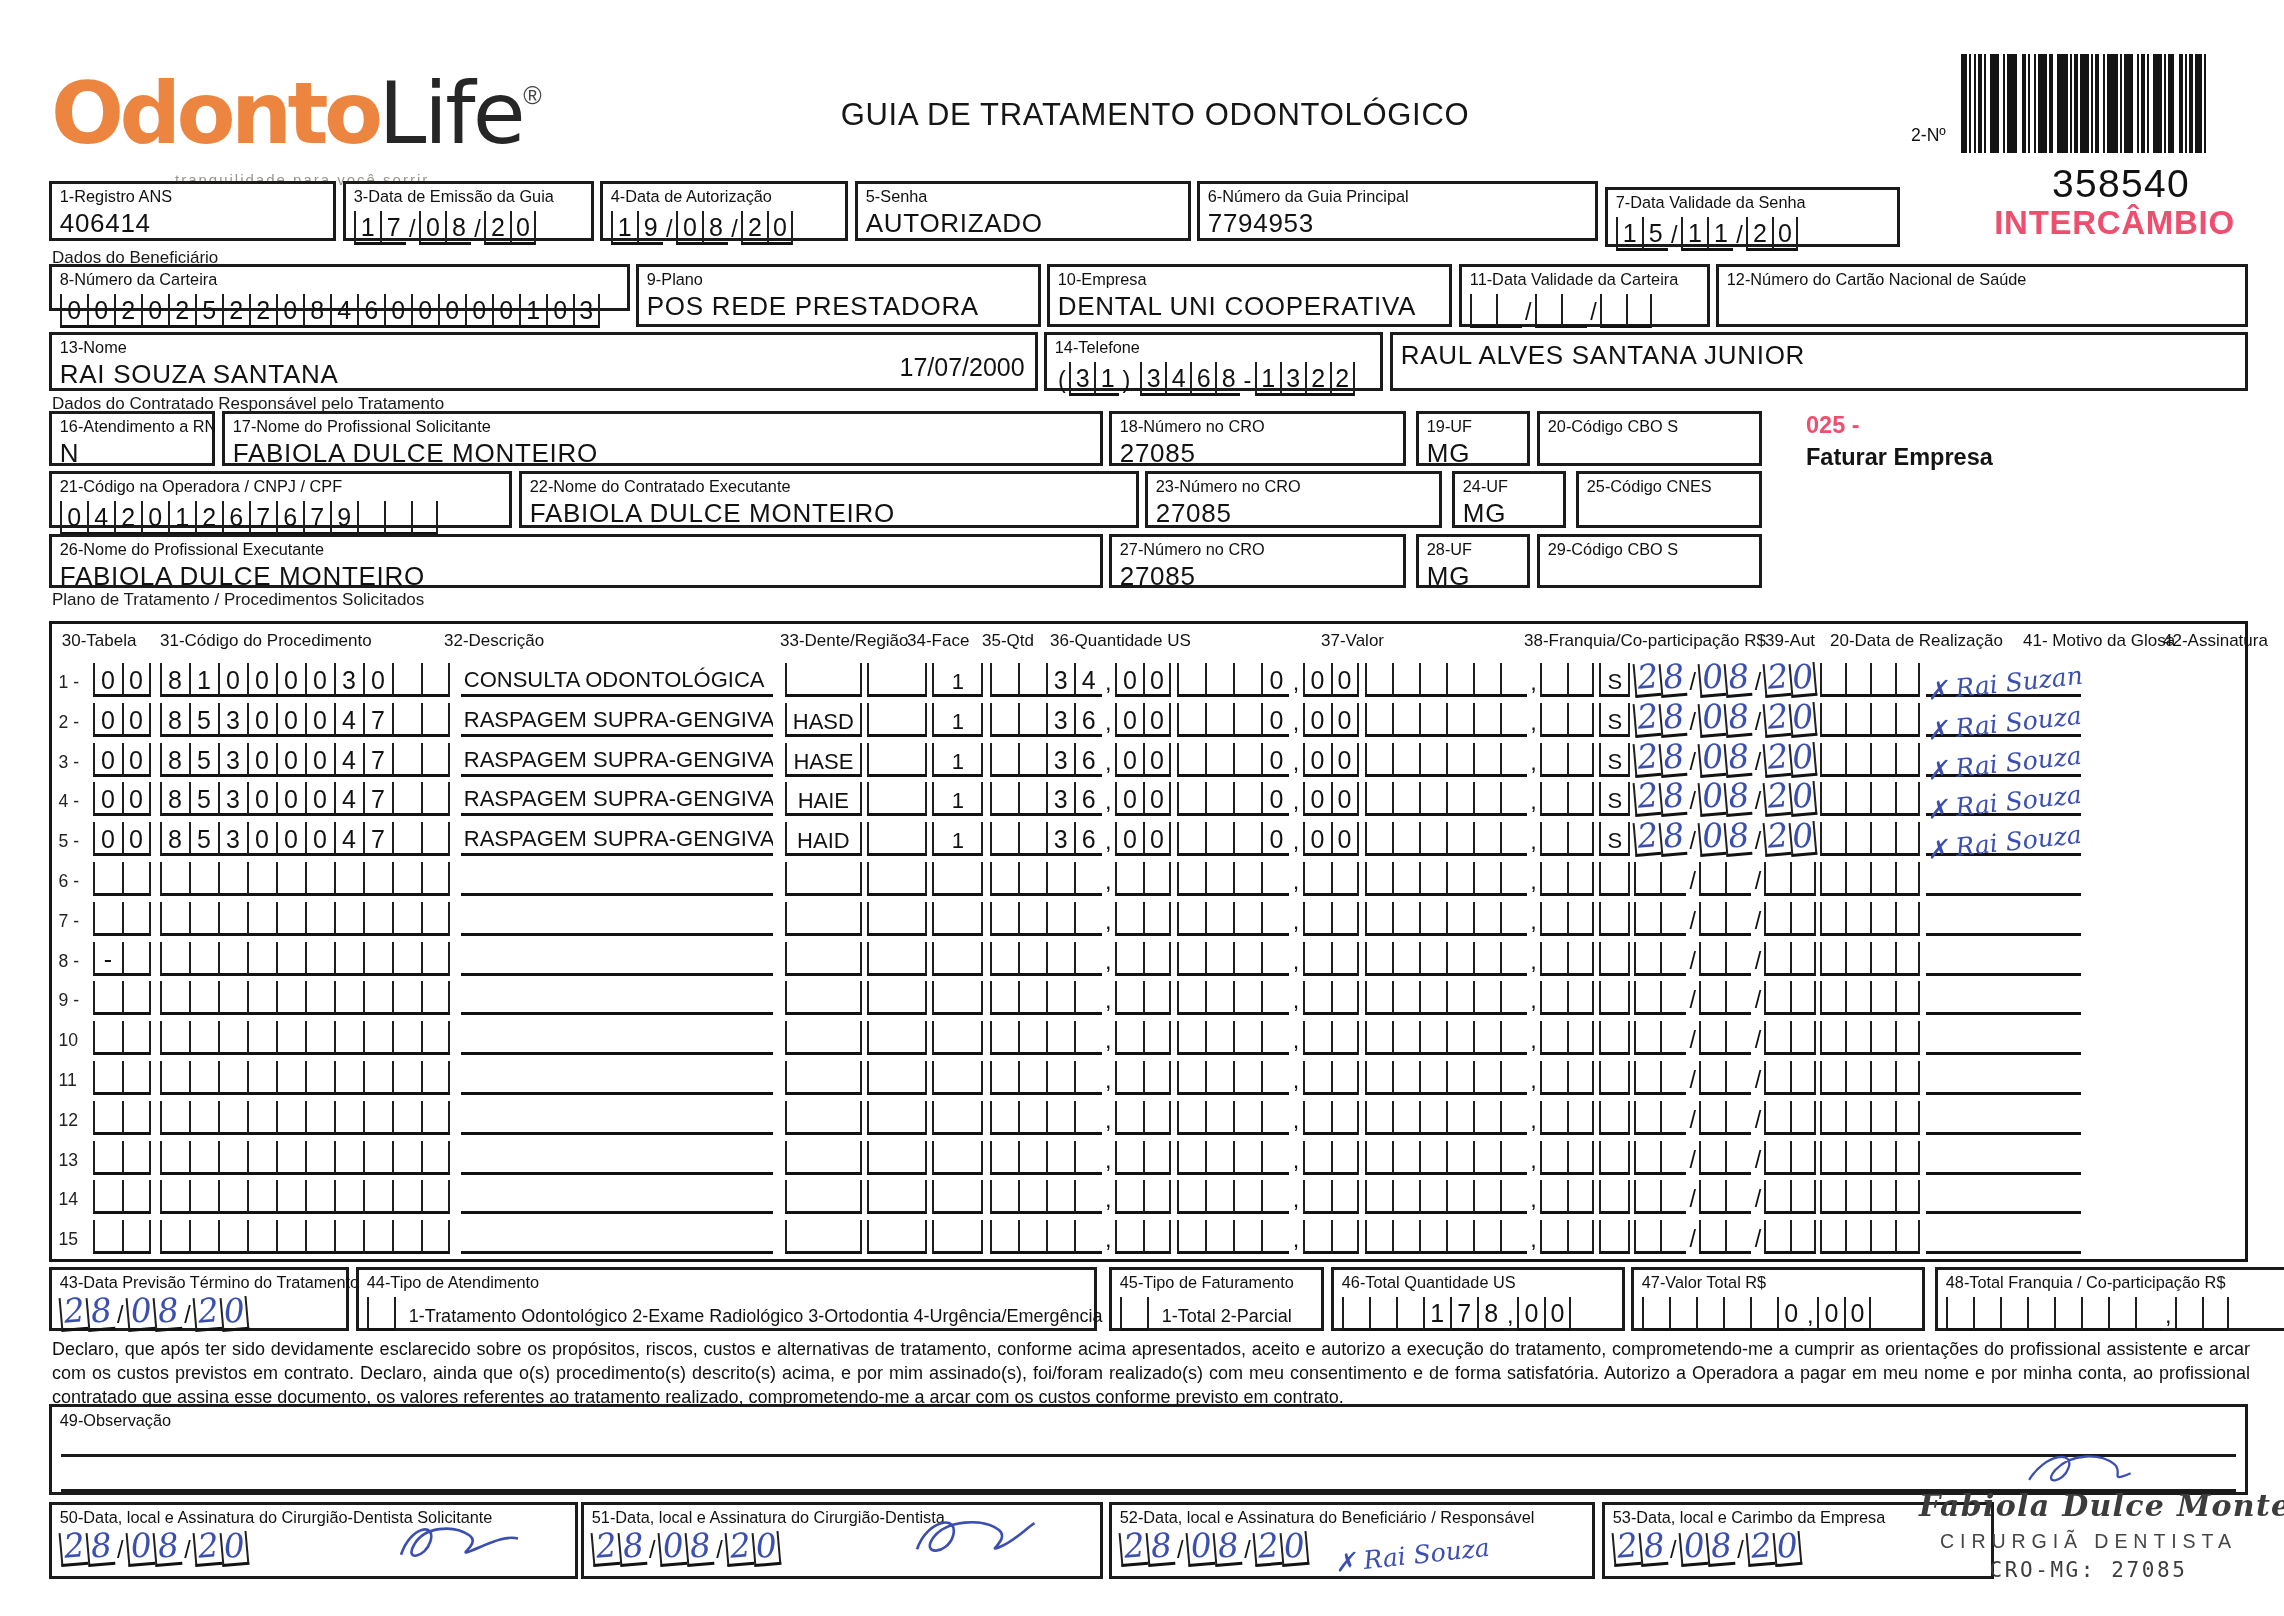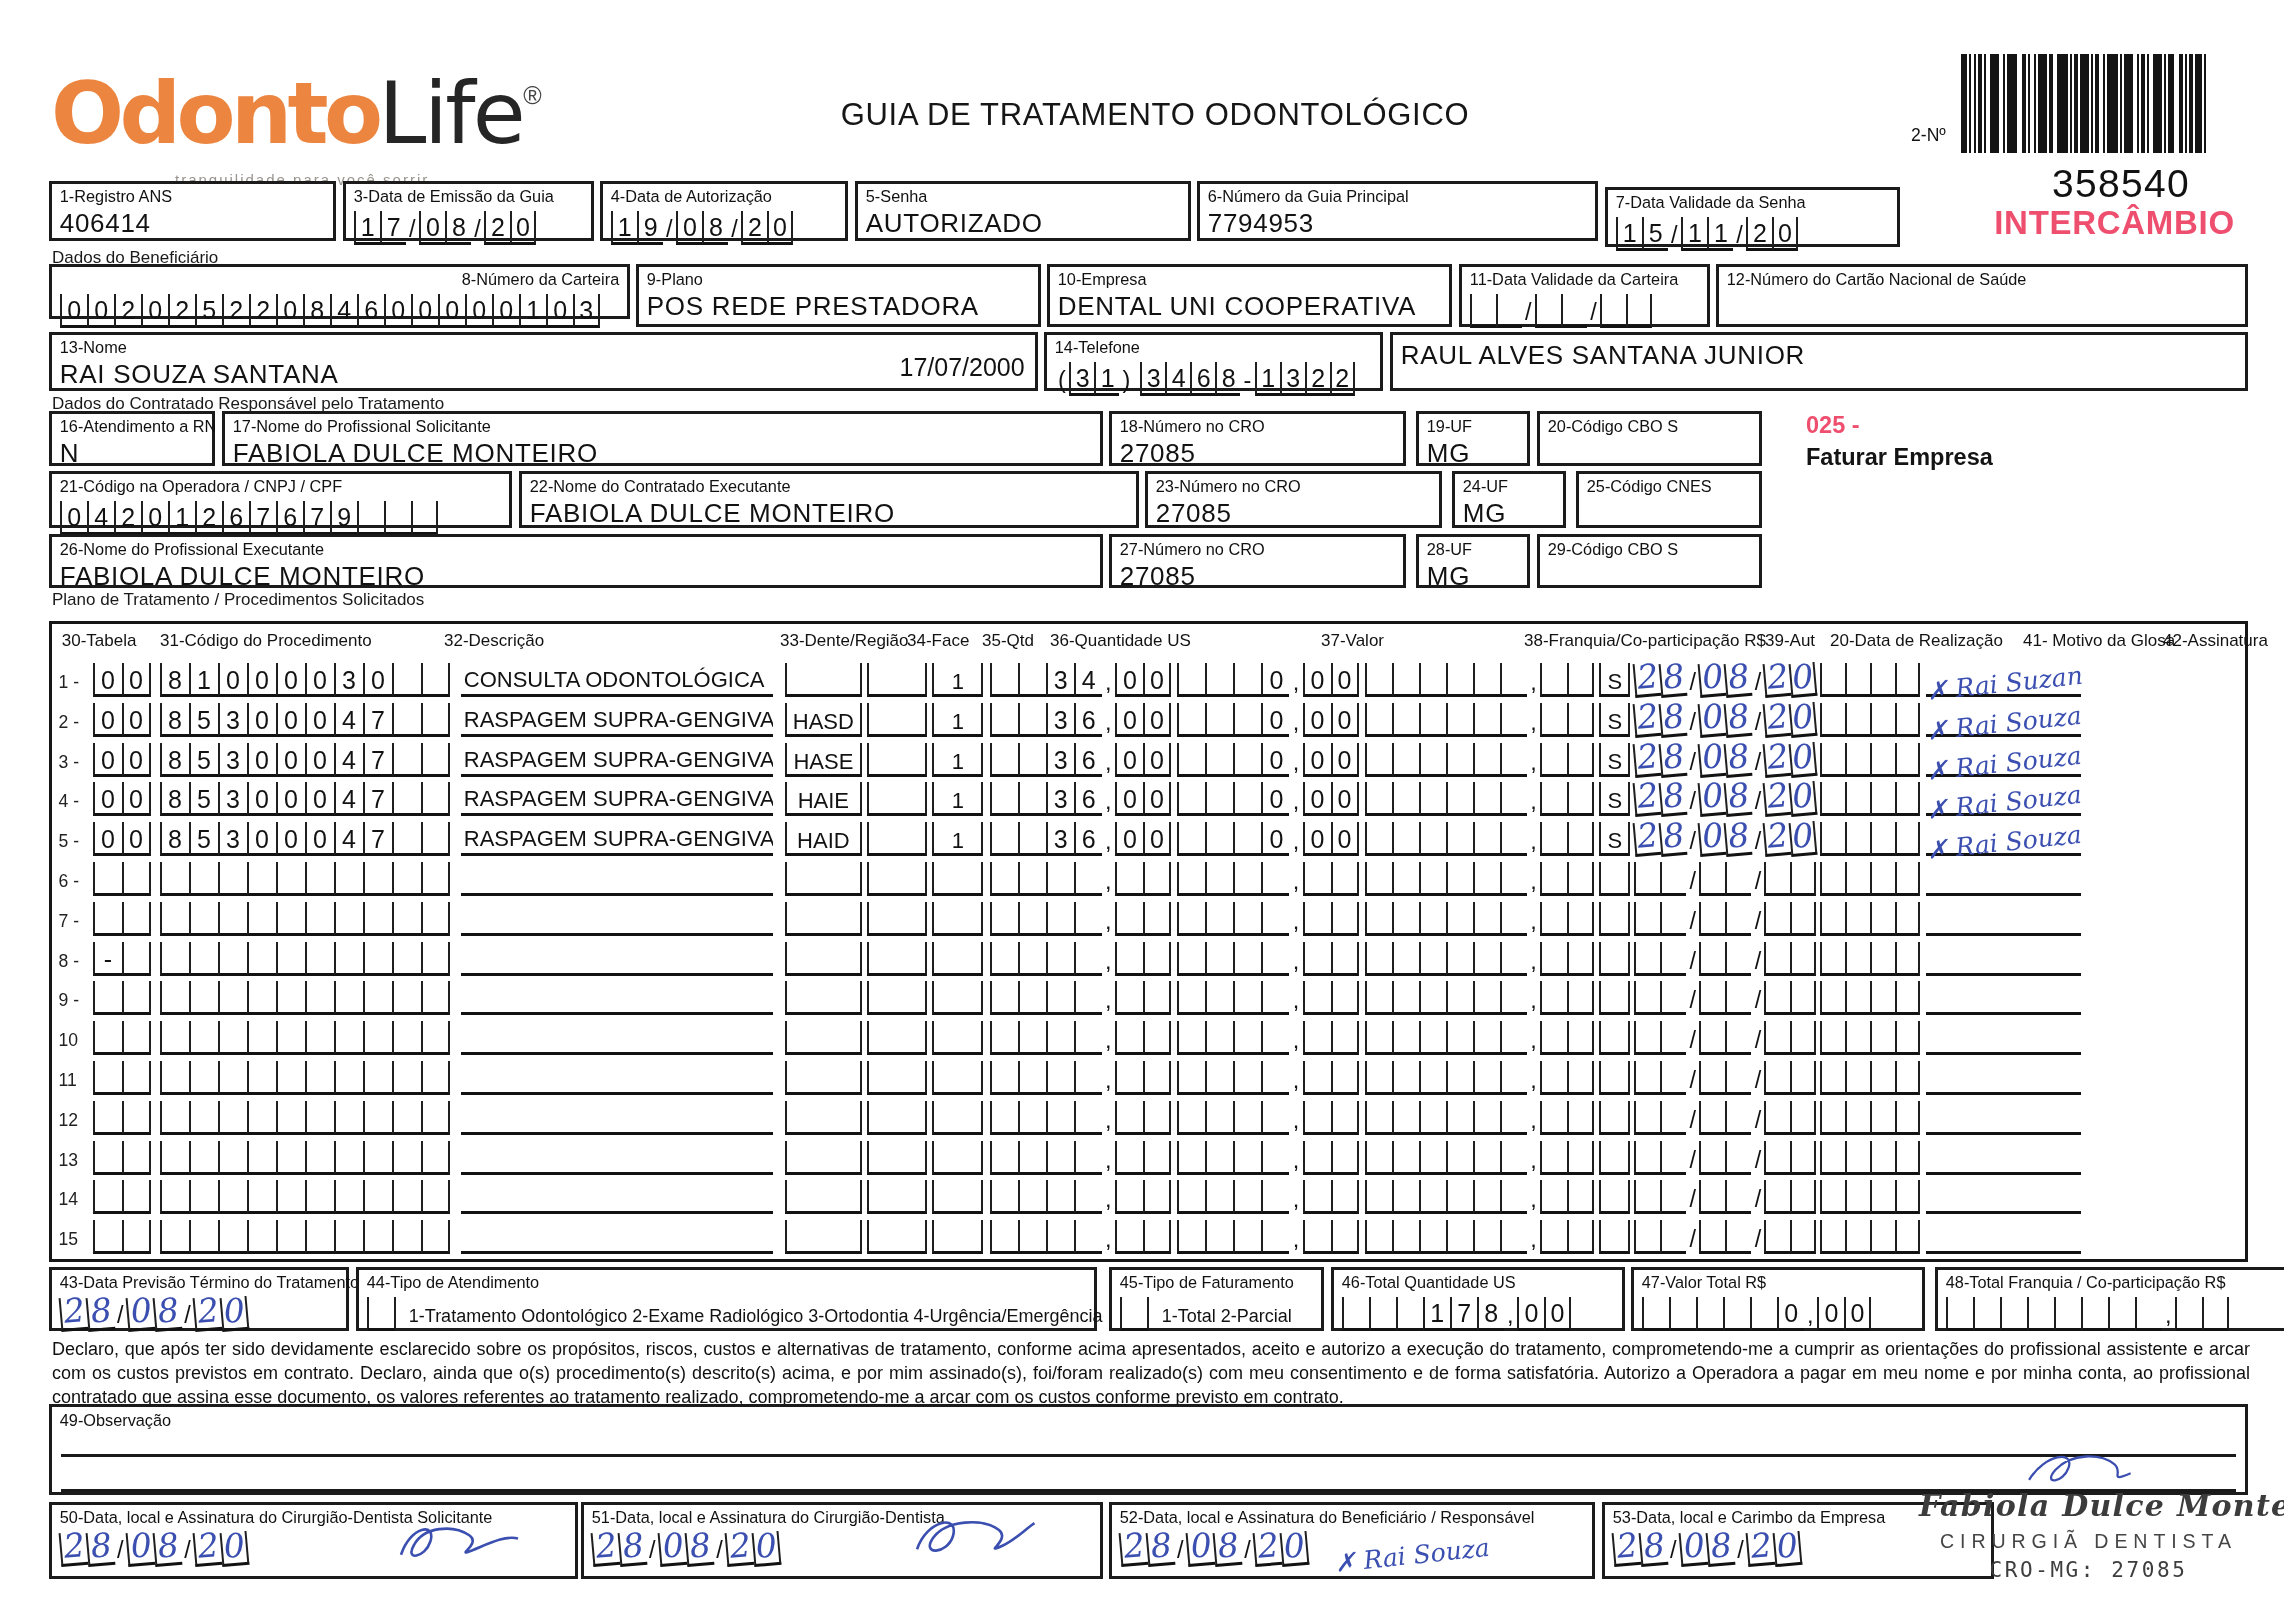--- a/index.html
+++ b/index.html
@@ -193,21 +193,21 @@
         <span class="cc">1</span>
         <span class="cc">1</span>
         <span class="sep">/</span>
         <span class="cc">2</span>
         <span class="cc">0</span>
       </div>
   </div>
 
   <div class="seclbl" style="left:52px;top:248px;">Dados do Beneficiário</div>
 
-  <div class="box" style="left:49px;top:264px;width:581px;height:55px;text-align:right;">
+  <div class="box" style="left:49px;top:264px;width:581px;height:47px;">
     <span class="lbl">8-Número da Carteira</span>
     <div class="comb" style="--cw:27px;">
         <span class="cc">0</span>
         <span class="cc">0</span>
         <span class="cc">2</span>
         <span class="cc">0</span>
         <span class="cc">2</span>
         <span class="cc">5</span>
         <span class="cc">2</span>
         <span class="cc">2</span>

